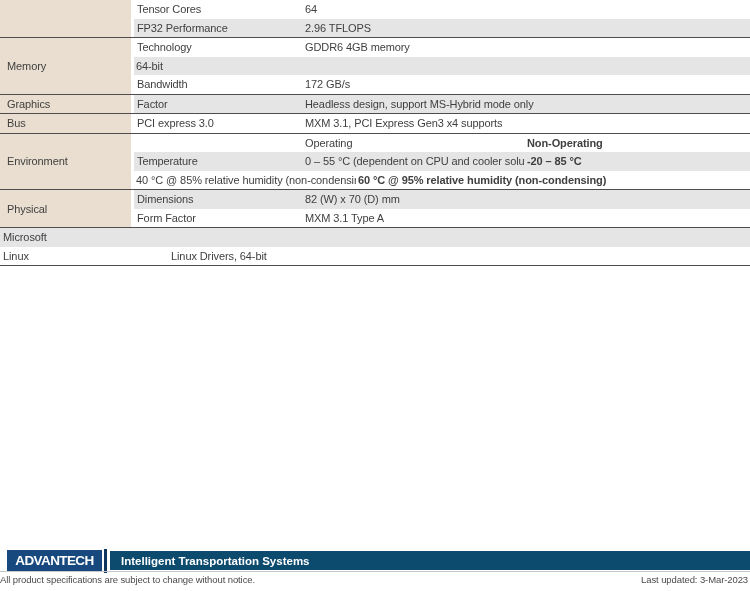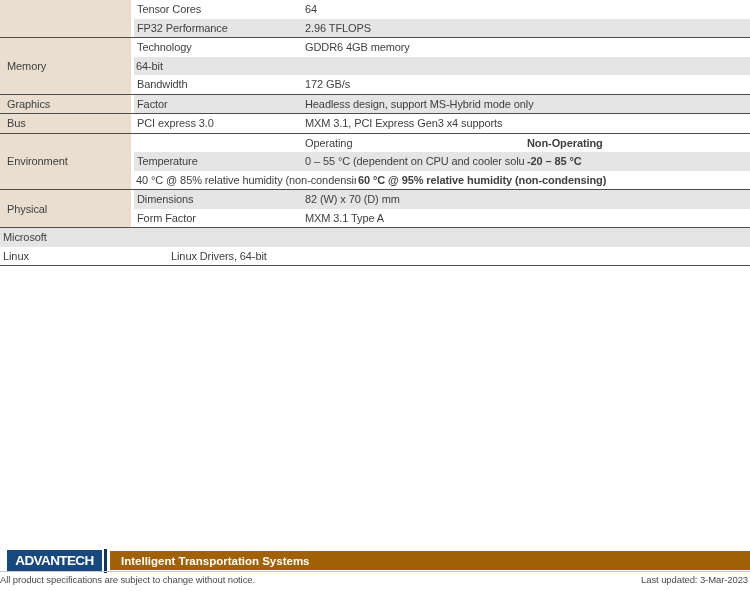--- a/index.html
+++ b/index.html
@@ -35,21 +35,21 @@
   .footer { position:absolute; left:0; top:550px; width:750px; }
   .brandbar { position:relative; height:21px; }
   .logo-box {
     position:absolute; left:7px; top:0; width:95px; height:21px;
     background:#17497e; color:#ffffff; display:flex; align-items:center; justify-content:center;
     font-weight:bold; font-size:13.5px; letter-spacing:-0.6px;
   }
   .logo-divider { position:absolute; left:104px; top:-1px; width:3px; height:24px; background:#12355e; }
   .bar {
     position:absolute; left:110px; right:0; top:1px; height:19px;
-    background:#a16207; color:#ffffff; display:flex; align-items:center;
+    background:#0c4a6e; color:#ffffff; display:flex; align-items:center;
     padding-left:11px; font-weight:bold; font-size:11.5px;
   }
   .hairline { position:absolute; left:0; right:0; top:21px; height:1px; background:#c9c9c9; }
   .legal {
     position:absolute; left:0; right:2px; top:24px;
     display:flex; justify-content:space-between;
     font-size:9.5px; color:#4a4a4a; letter-spacing:-0.1px;
   }
 </style>
 </head>

